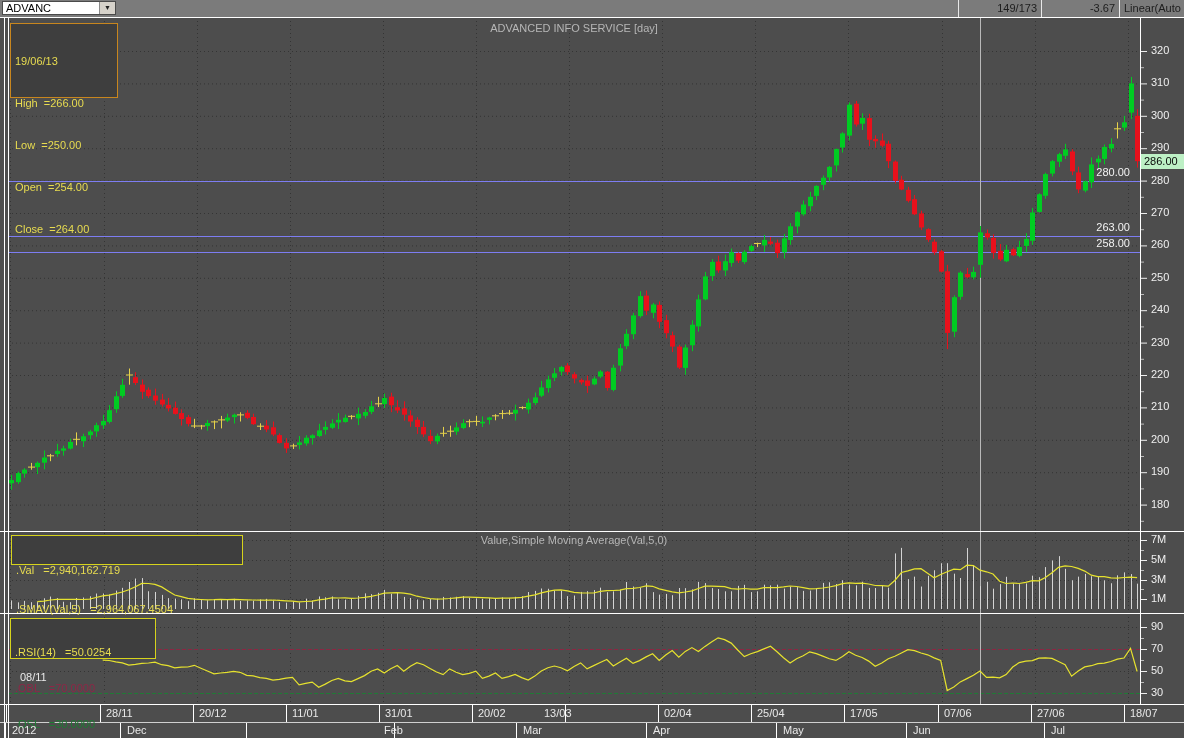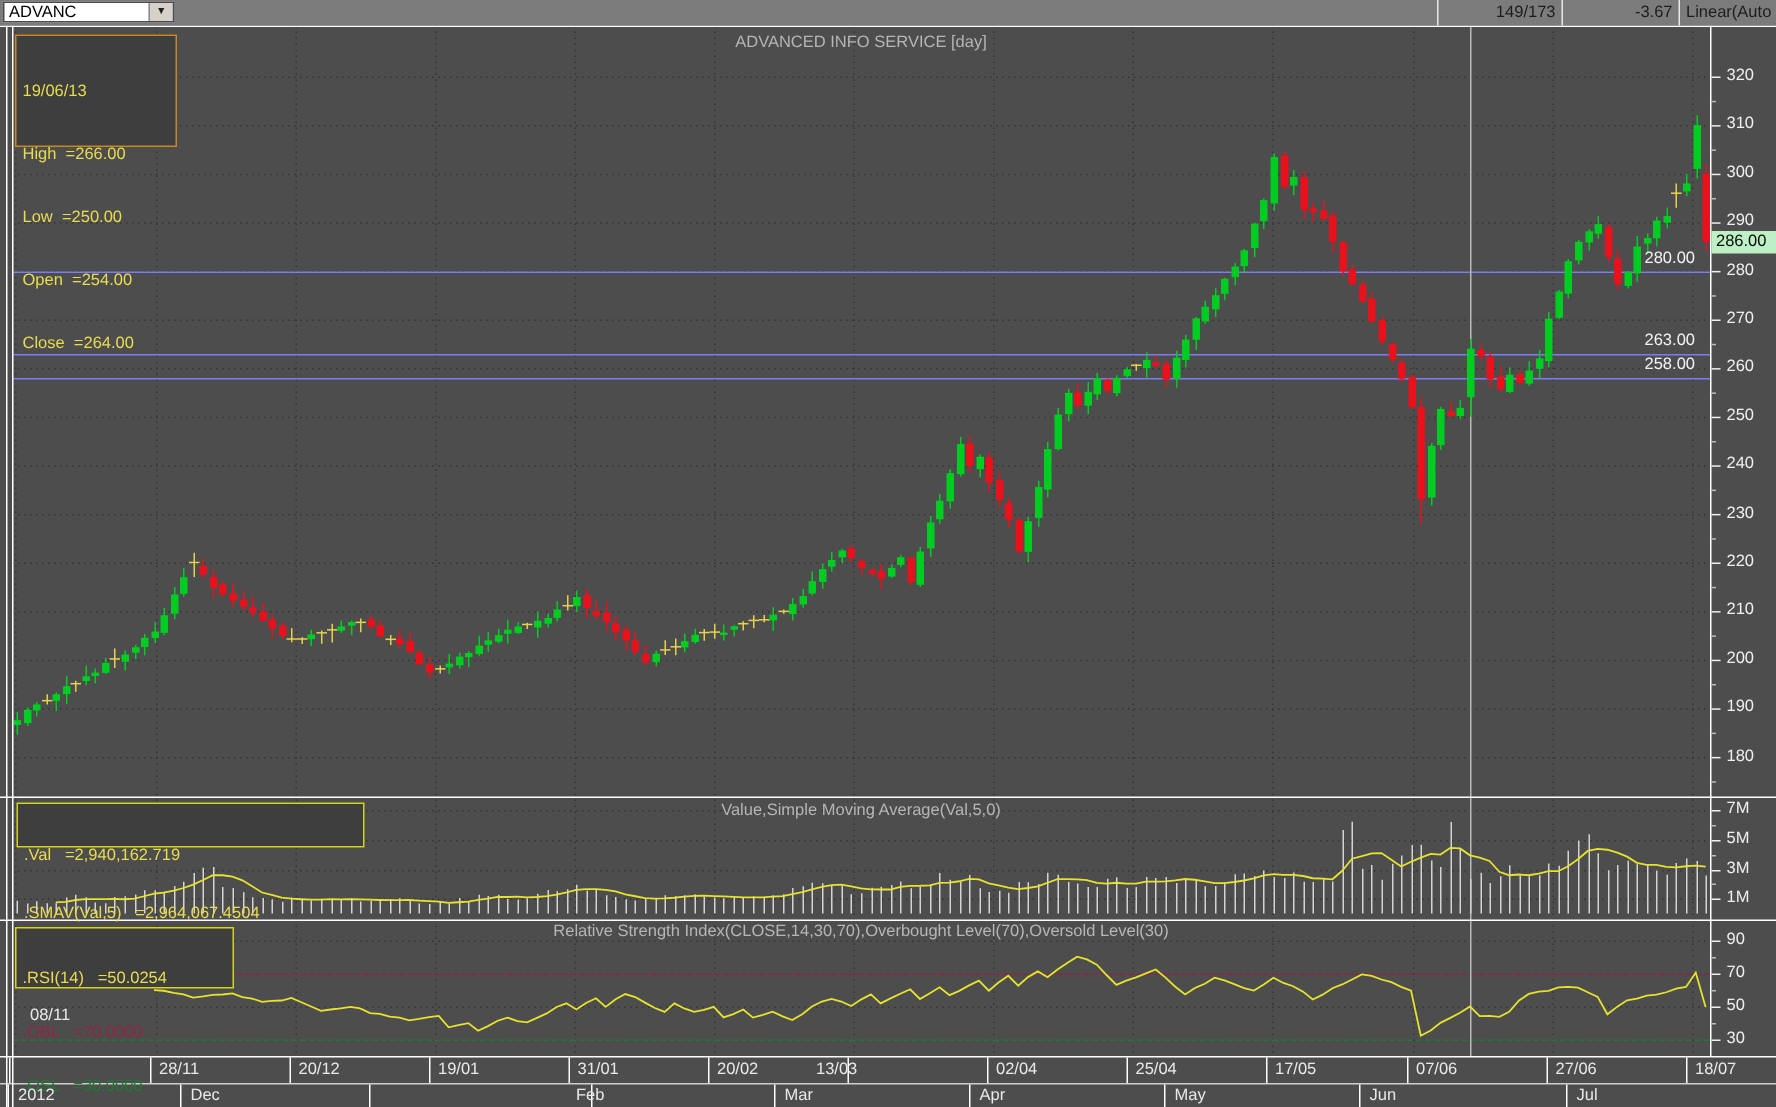--- a/index.html
+++ b/index.html
@@ -704,21 +704,20 @@
         <span id="combo-arrow">▼</span>
       </span>
     </div>
     <div id="cell-pos" class="status-cell">149/173</div>
     <div id="cell-chg" class="status-cell">-3.67</div>
     <div id="cell-scale" class="status-cell">Linear(Auto</div>
   </div>
 
   <div id="title-price" class="panel-title">ADVANCED INFO SERVICE [day]</div>
   <div id="title-volume" class="panel-title">Value,Simple Moving Average(Val,5,0)</div>
-  <div id="title-rsi" class="panel-title">Relative Strength Index(CLOSE,14,30,70),Overbought Level(70),Oversold Level(30)</div>
 
   <div id="ohlc-box" class="infobox">
     <div>19/06/13</div>
     <div>High  =266.00</div>
     <div>Low  =250.00</div>
     <div>Open  =254.00</div>
     <div>Close  =264.00</div>
   </div>
 
   <div id="val-box" class="infobox">
@@ -757,21 +756,21 @@
       <div class="tick-label" style="left: 1151px; top: 620px;">90</div>
       <div class="tick-label" style="left: 1151px; top: 642px;">70</div>
       <div class="tick-label" style="left: 1151px; top: 664px;">50</div>
       <div class="tick-label" style="left: 1151px; top: 686px;">30</div>
       <div class="sr-label" style="left: 1068px; top: 165.6px;">280.00</div>
       <div class="sr-label" style="left: 1068px; top: 220.68px;">263.00</div>
       <div class="sr-label" style="left: 1068px; top: 236.88px;">258.00</div>
       <div class="date-label" style="left: 12px; top: 671px; padding-left: 8px;">08/11</div>
       <div class="date-label" style="left: 106px; top: 707px;">28/11</div>
       <div class="date-label" style="left: 199px; top: 707px;">20/12</div>
-      <div class="date-label" style="left: 292px; top: 707px;">19/01</div>
+      <div class="date-label" style="left: 292px; top: 707px;">11/01</div>
       <div class="date-label" style="left: 385px; top: 707px;">31/01</div>
       <div class="date-label" style="left: 478px; top: 707px;">20/02</div>
       <div class="date-label" style="left: 544px; top: 707px;">13/03</div>
       <div class="date-label" style="left: 664px; top: 707px;">02/04</div>
       <div class="date-label" style="left: 757px; top: 707px;">25/04</div>
       <div class="date-label" style="left: 850px; top: 707px;">17/05</div>
       <div class="date-label" style="left: 944px; top: 707px;">07/06</div>
       <div class="date-label" style="left: 1037px; top: 707px;">27/06</div>
       <div class="date-label" style="left: 1130px; top: 707px;">18/07</div>
       <div class="month-label" style="left: 12px; top: 724px;">2012</div>

